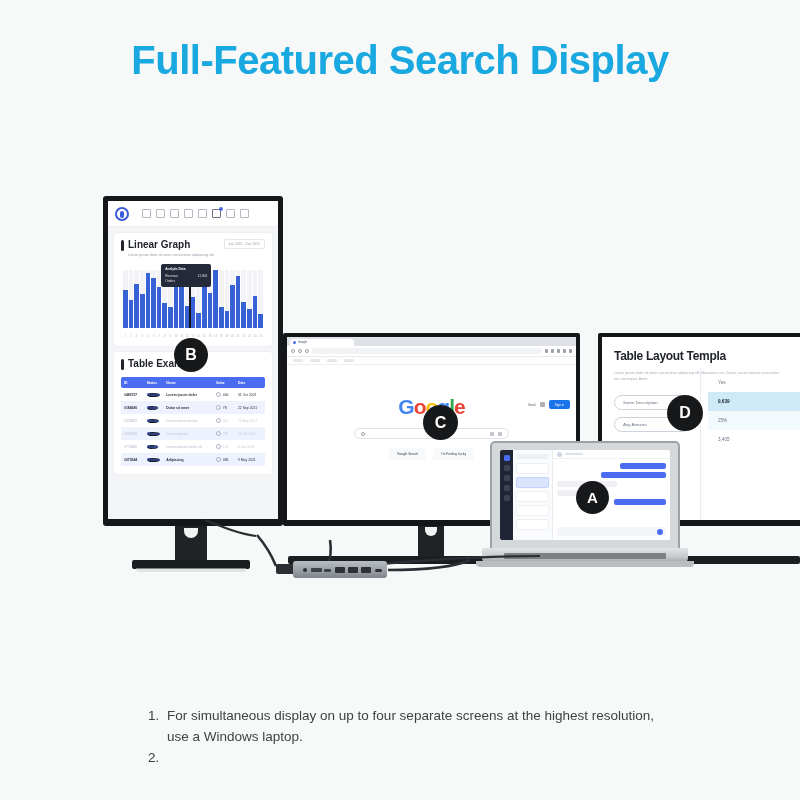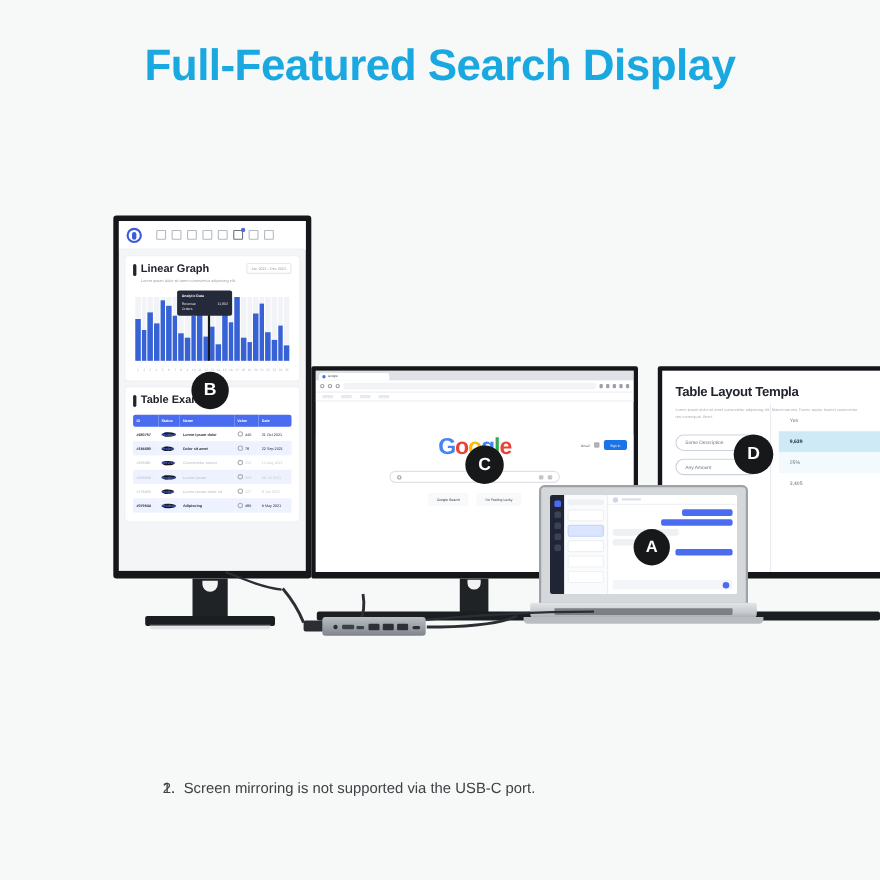--- a/index.html
+++ b/index.html
@@ -653,16 +653,16 @@
 
   <div class="badge" id="badge-b">B</div>
   <div class="badge" id="badge-c">C</div>
   <div class="badge" id="badge-d">D</div>
   <div class="badge" id="badge-a">A</div>
 
 </div>
 
 <div id="notes">
   <ol id="notes-list">
-      <li><span class="num">1.</span></li>
-      <li><span class="num">2.</span><span>Screen mirroring is not supported via the USB-C port.</span></li>
+      <li><span class="num">1.</span><span>For simultaneous display on up to four separate screens at the highest resolution, use a Windows laptop.</span></li>
+      <li><span class="num">2.</span></li>
     </ol>
 </div>
 
 </body></html>

